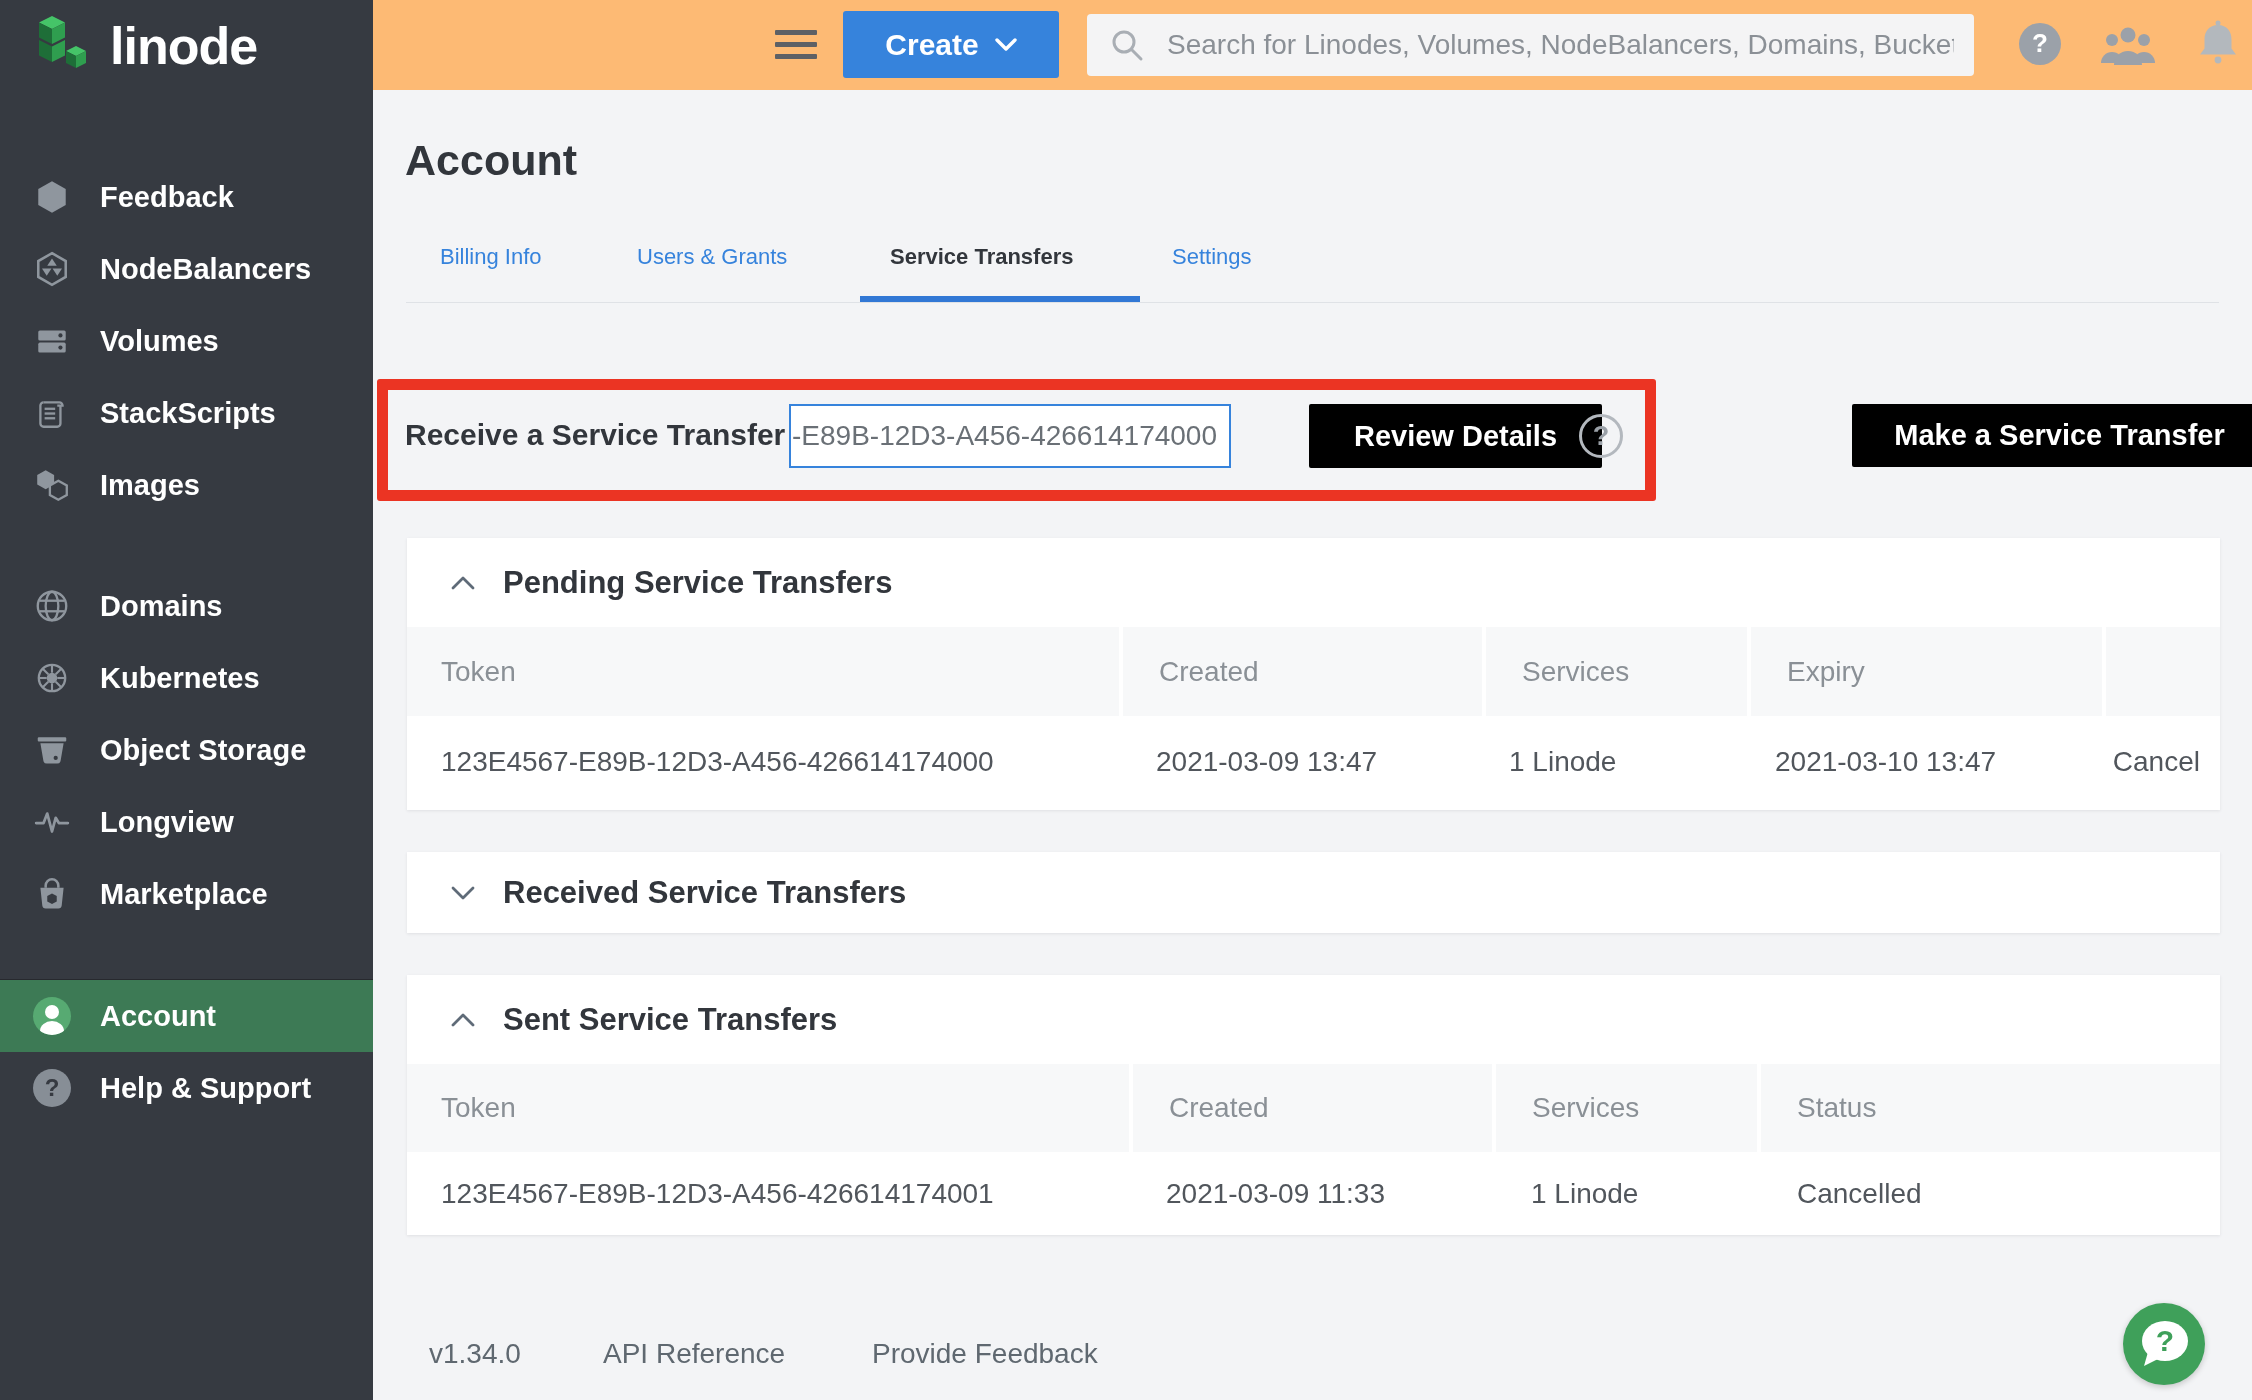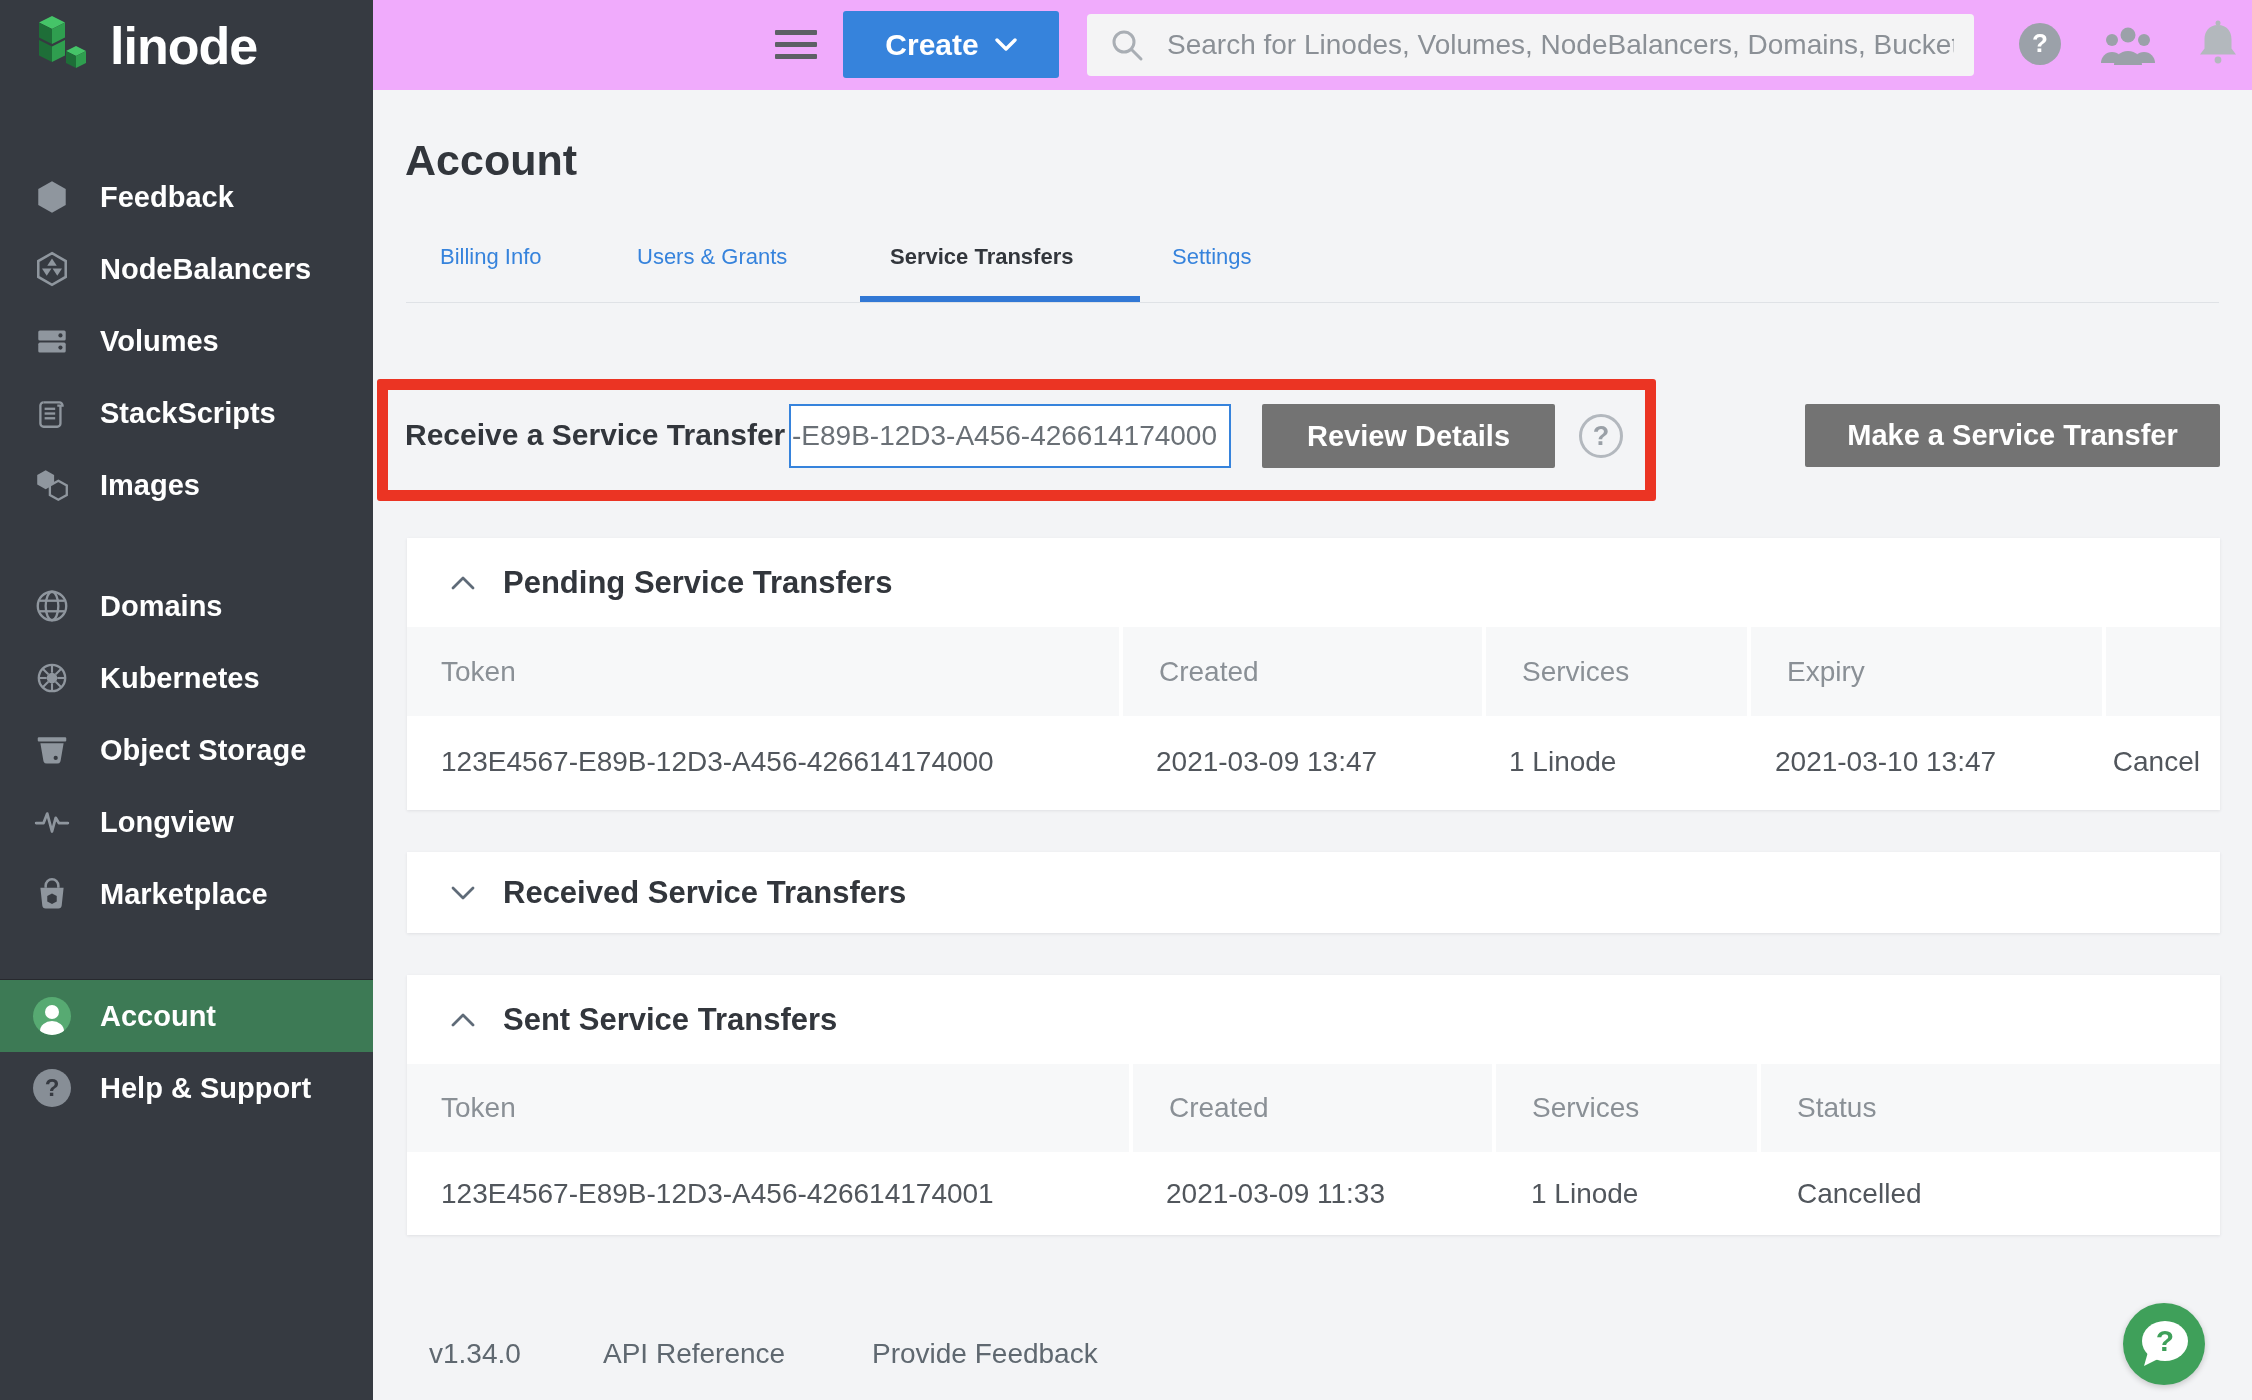--- a/index.html
+++ b/index.html
@@ -3,21 +3,21 @@
 <meta charset="utf-8">
 <style>
   html,body{margin:0;padding:0;background:#e9eaec;}
   *{box-sizing:border-box;}
   #app{
     position:relative;width:2252px;height:1400px;overflow:hidden;
     font-family:"Liberation Sans","DejaVu Sans",sans-serif;
     background:#f3f4f6;
   }
   
-  .header{position:absolute;left:373px;top:0;width:1879px;height:90px;background:#f0abfc;}
+  .header{position:absolute;left:373px;top:0;width:1879px;height:90px;background:#fdba74;}
   .hamburger{position:absolute;left:402px;top:30px;width:42px;height:30px;cursor:pointer;}
   .hamburger span{display:block;width:42px;height:5px;background:#5d6065;border-radius:1px;margin-bottom:7px;}
   .create-btn{
     position:absolute;left:470px;top:11px;width:216px;height:67px;
     background:#3683dc;border:none;border-radius:3px;color:#fff;
     font-size:30px;font-weight:700;display:flex;align-items:center;justify-content:center;gap:16px;
     font-family:inherit;cursor:pointer;
   }
   .search-box{
     position:absolute;left:714px;top:14px;width:887px;height:62px;
@@ -48,22 +48,22 @@
   .receive-label{position:absolute;left:405px;top:418px;font-size:30px;font-weight:700;color:#32363c;}
   .token-input{
     position:absolute;left:789px;top:404px;width:442px;height:64px;
     background:#fff;border:2px solid #3683dc;overflow:hidden;cursor:text;
   }
   .token-input .val{
     position:absolute;right:12px;top:50%;transform:translateY(-50%);
     white-space:nowrap;font-size:28px;color:#6a7076;
   }
   .btn-blue{
-    background:#737373;border:none;border-radius:2px;color:#fff;font-weight:700;
-    font-family:inherit;cursor:pointer;
+    background:#000000;border:none;border-radius:2px;color:#fff;font-weight:700;
+    font-family:inherit;cursor:pointer;margin-left:47px;
   }
   .review-btn{position:absolute;left:1262px;top:404px;width:293px;height:64px;font-size:29px;}
   .make-btn{position:absolute;left:1805px;top:404px;width:415px;height:63px;font-size:29px;}
   .q-circle{
     position:absolute;left:1579px;top:414px;width:44px;height:44px;border-radius:50%;
     border:3px solid #b3b8be;color:#9aa0a7;font-size:27px;font-weight:700;
     display:flex;align-items:center;justify-content:center;cursor:pointer;background:transparent;
   }
   .annotation{
     position:absolute;left:377px;top:379px;width:1279px;height:122px;

